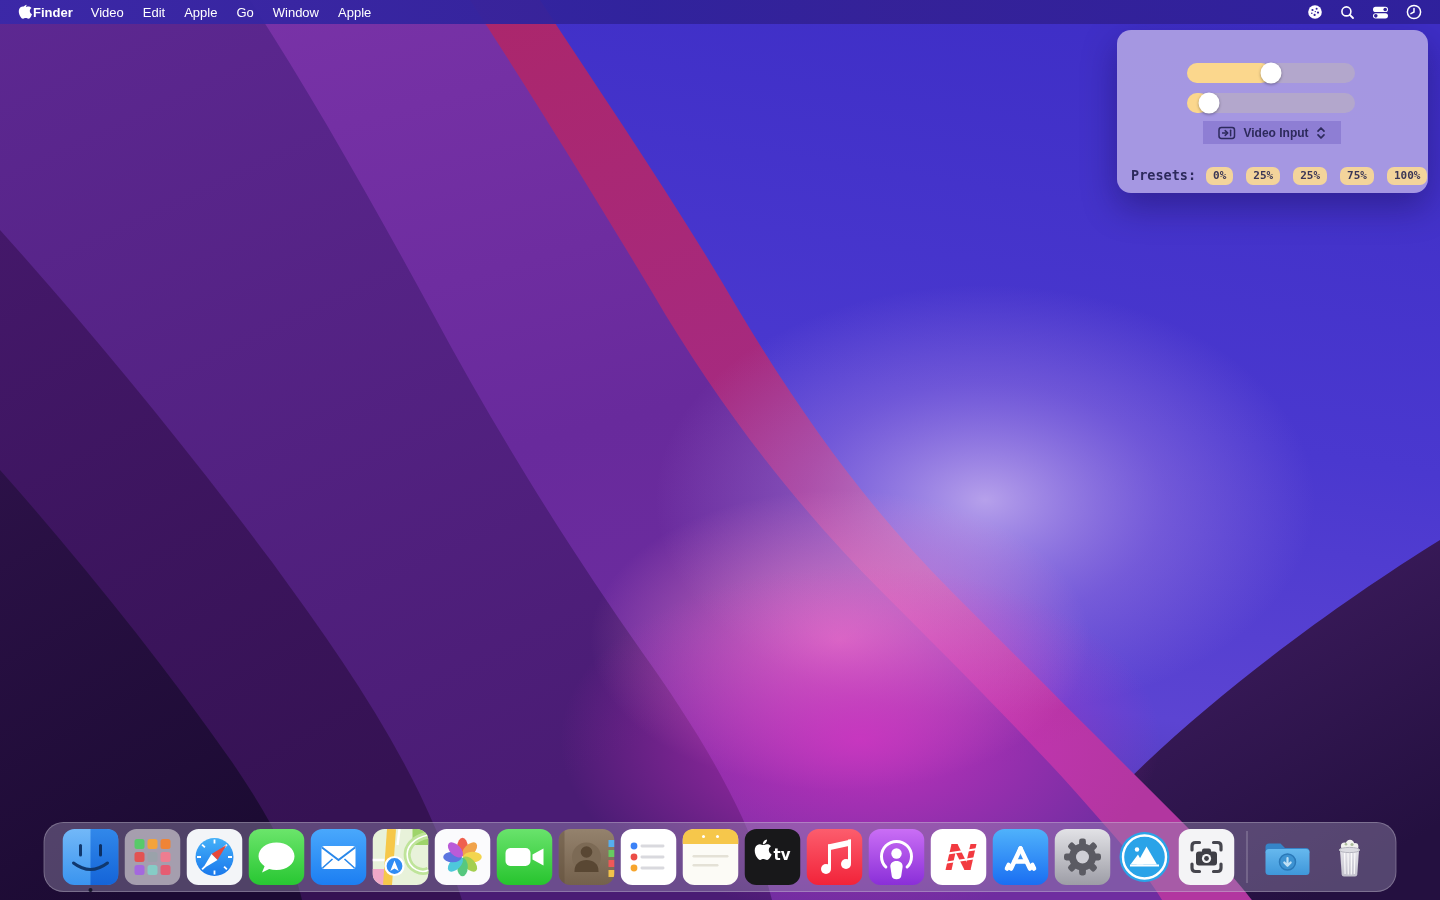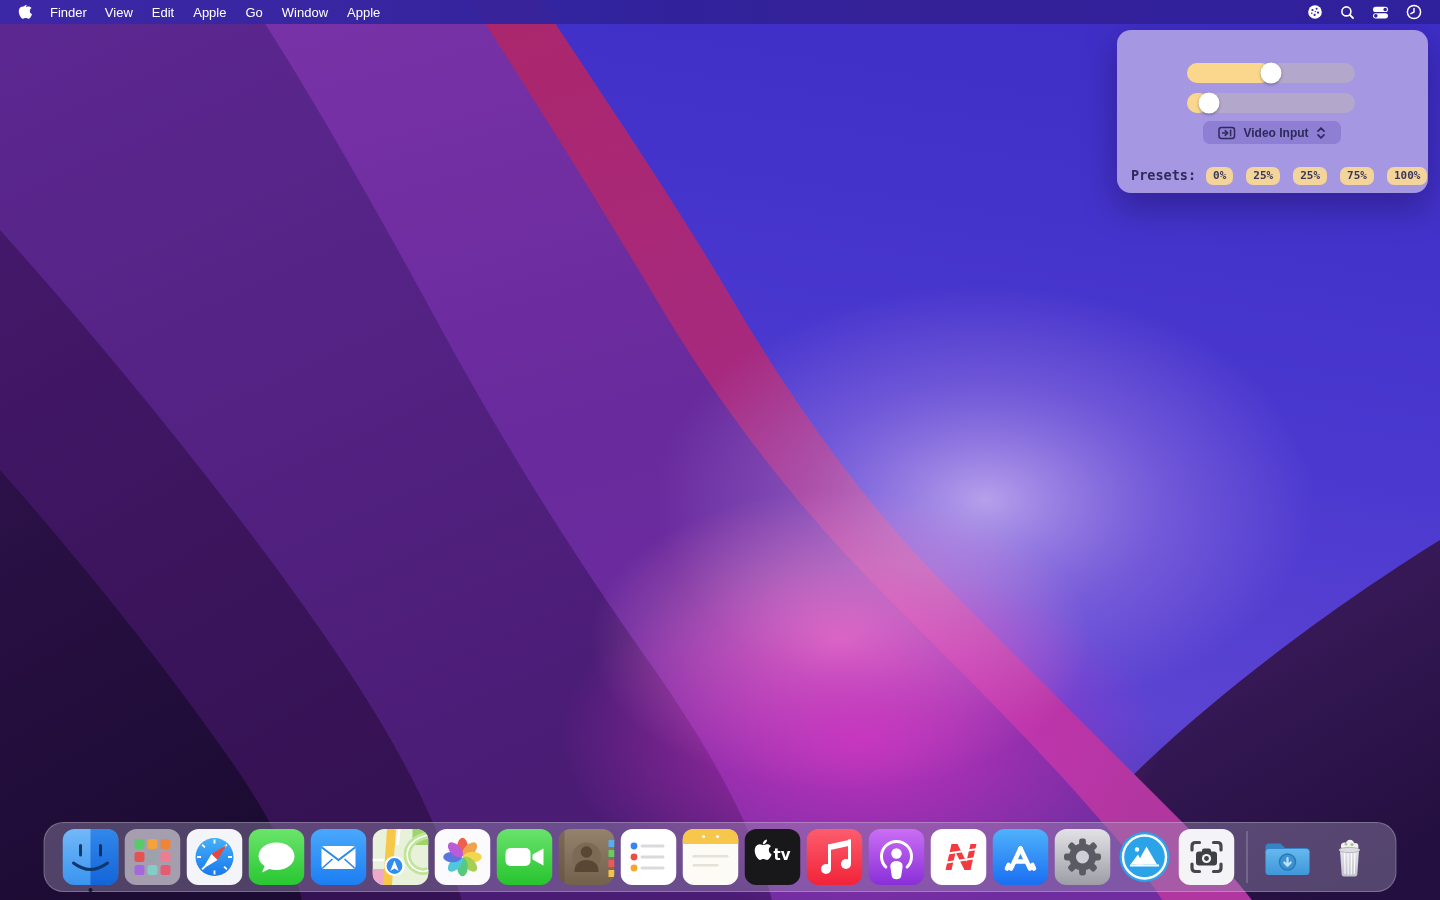--- a/index.html
+++ b/index.html
@@ -6,38 +6,38 @@
   body{width:1440px;height:900px;position:relative;overflow:hidden;background:#000;
        font-family:"Liberation Sans",sans-serif;-webkit-font-smoothing:antialiased;}
   .desktop{position:absolute;inset:0;}
   .wallpaper{position:absolute;inset:0;width:1440px;height:900px;display:block;}
 
   
   .menubar{position:absolute;top:0;left:0;right:0;height:24px;display:flex;align-items:center;
            padding:0 18px;background:linear-gradient(90deg,rgba(58,40,168,.95),rgba(48,34,154,.95) 45%,rgba(52,33,150,.95) 62%,rgba(46,32,154,.95));
            color:#fff;font-size:13px;z-index:50;}
   .menubar .apple{display:flex;align-items:center;}
-  .menubar .appname{font-weight:normal;margin-left:17px;}
+  .menubar .appname{font-weight:bold;}
   .menubar .menus{display:flex;gap:19px;margin-left:18px;}
   .menubar .menus span{cursor:default;}
   .menubar .status{margin-left:auto;display:flex;align-items:center;gap:17px;}
   .menubar svg{display:block;}
 
   
   .panel{position:absolute;top:30px;right:12px;width:311px;height:163px;border-radius:14px;
          background:rgba(168,155,226,.97);box-shadow:0 14px 34px rgba(18,8,62,.38);z-index:40;}
   .panel-title{position:absolute;top:7px;left:0;right:0;display:flex;justify-content:center;align-items:center;gap:6px;
                font-family:"DejaVu Sans Mono",monospace;font-weight:bold;font-size:15px;color:#2d2a5c;letter-spacing:-.3px;}
   .slider{position:absolute;left:70px;width:168px;height:20px;border-radius:10px;background:#b3a7cc;}
   .slider-fill{position:absolute;left:0;top:0;bottom:0;border-radius:10px;background:#fbd78d;}
   .slider-thumb{position:absolute;top:50%;width:21px;height:21px;border-radius:50%;background:#fff;
                 transform:translate(-50%,-50%);box-shadow:0 1px 3px rgba(0,0,0,.35);}
   .slider.s1{top:33px;}
   .slider.s2{top:63px;}
-  .video-btn{position:absolute;left:86px;top:91px;width:138px;height:23px;border-radius:7px;
+  .video-btn{position:absolute;left:86px;top:91px;width:138px;height:23px;border-radius:0;
              background:rgba(106,88,188,.38);display:flex;align-items:center;justify-content:center;gap:7px;
              color:#2d2a5c;font-weight:bold;font-size:12px;cursor:default;}
   .presets{position:absolute;left:14px;top:137px;display:flex;align-items:flex-start;gap:10px;}
   .presets .plabel{font-family:"DejaVu Sans Mono",monospace;font-weight:bold;font-size:13.5px;color:#2d2a5c;}
   .presets .pills{display:flex;gap:13px;}
   .pill{font-family:"DejaVu Sans Mono",monospace;font-weight:bold;font-size:11px;color:#3b3756;
         background:#f3d49b;border:none;border-radius:7px;padding:3px 7px;line-height:1.1;cursor:default;}
 
   
   .dock{position:absolute;left:50%;transform:translateX(-50%);bottom:8px;height:68px;
@@ -118,21 +118,21 @@
     <span class="apple">
       <svg width="15" height="17" viewBox="0 0 15 17">
         <path fill="#fff" d="M12.1,9.1c0-2.6,2.1-3.8,2.2-3.9c-1.2-1.8-3.1-2-3.8-2.1C8.9,3,7.4,4,6.6,4C5.8,4,4.5,3.1,3.2,3.1
           c-1.8,0-3.4,1-4.3,2.6 C-2.9,8.9-1.6,13.6,0.2,16.2c0.9,1.3,1.9,2.7,3.3,2.6c1.3-0.1,1.8-0.8,3.4-0.8c1.6,0,2,0.8,3.4,0.8
           c1.4,0,2.3-1.3,3.2-2.6c1-1.5,1.4-2.9,1.4-3C14.9,13.2,12.2,12.2,12.1,9.1z" transform="scale(0.78) translate(3,0)"></path>
         <path fill="#fff" d="M8.6,1.7C9.2,1,9.6,0,9.5,-1C8.6,-0.9,7.6,-0.4,7,0.4C6.4,1.1,5.9,2.1,6.1,3.1C7.1,3.2,8,2.5,8.6,1.7z" transform="translate(0,1.6) scale(0.9)"></path>
       </svg>
     </span>
     <span class="appname">Finder</span>
     <span class="menus">
-      <span>View</span>
+      <span>Video</span>
       <span>Edit</span>
       <span>Apple</span>
       <span>Go</span>
       <span>Window</span>
       <span>Apple</span>
     </span>
     <span class="status">
       <svg width="16" height="16" viewBox="0 0 16 16">
         <circle cx="8" cy="8" r="6.8" fill="#fff"></circle>
         <g fill="#32229a">

